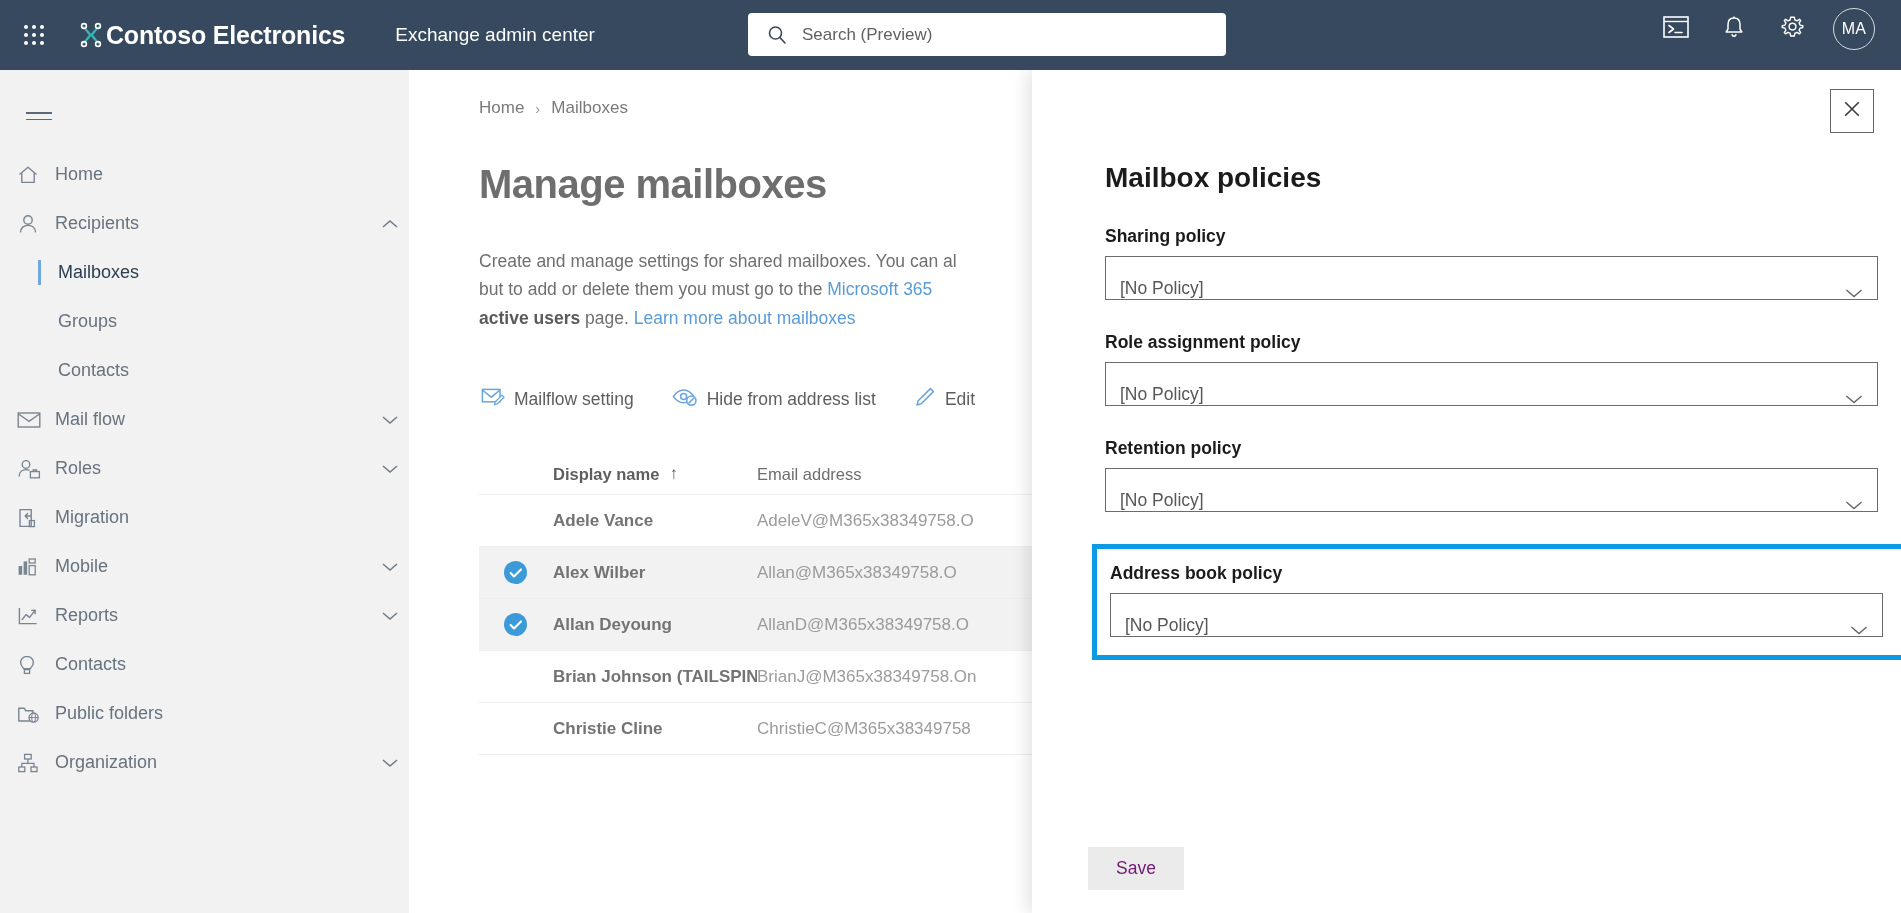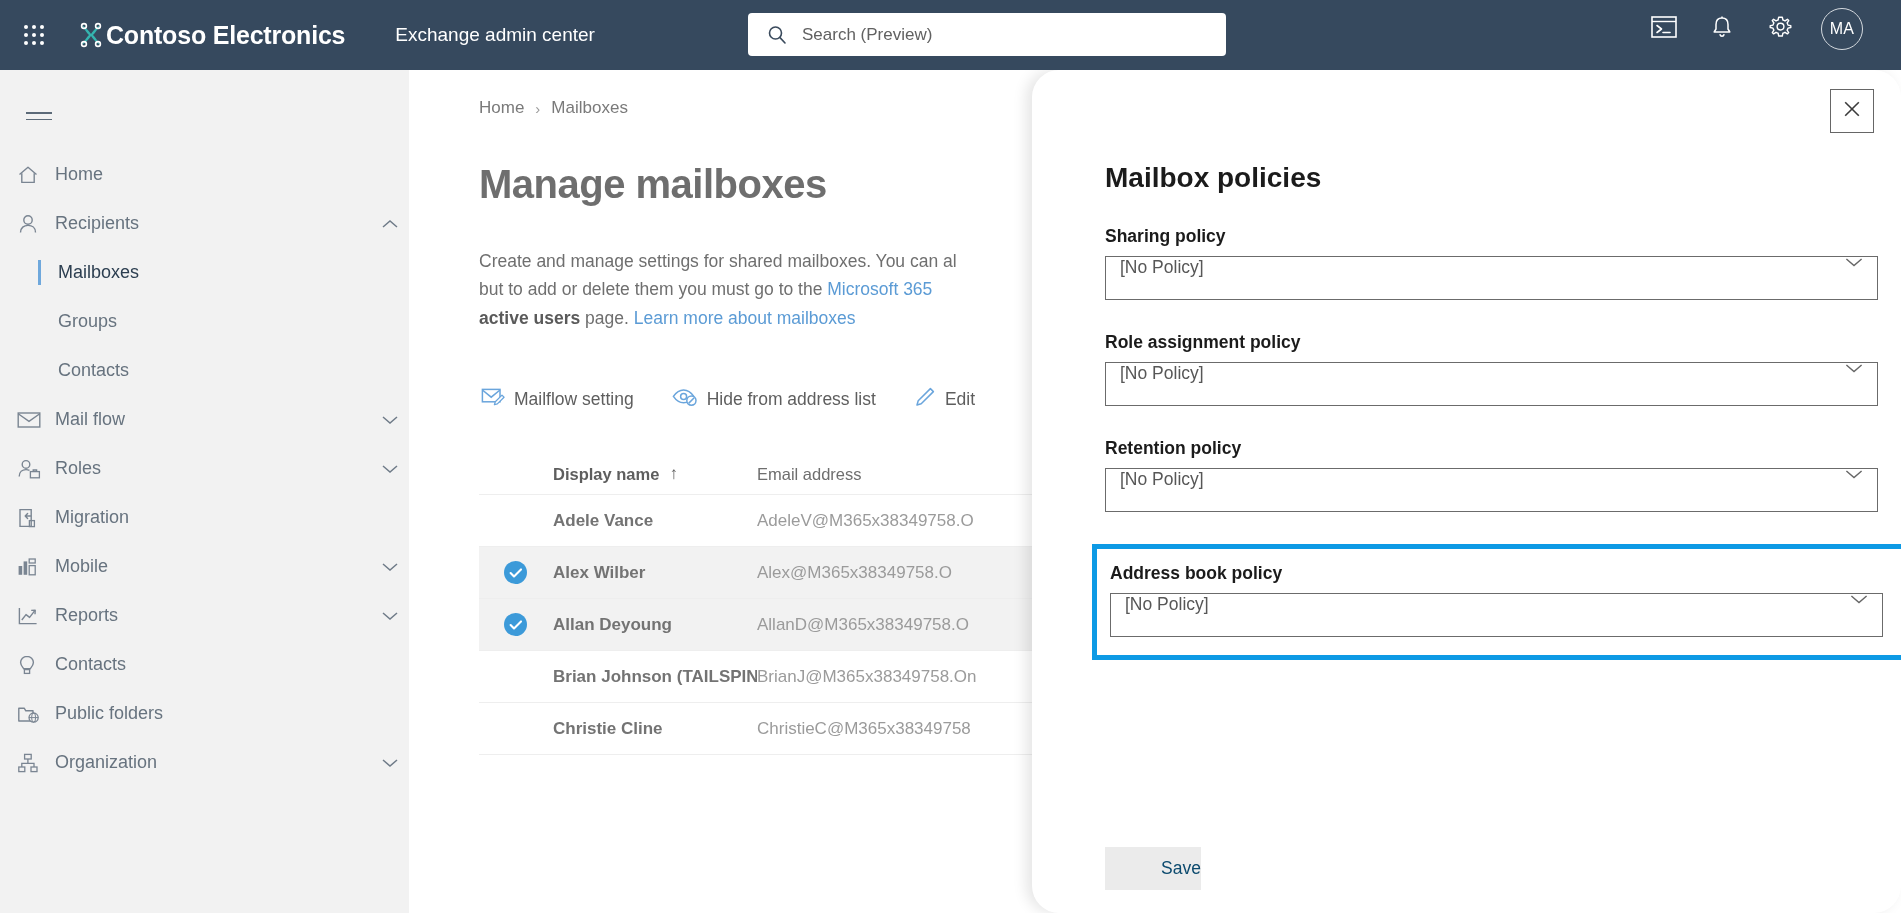--- a/index.html
+++ b/index.html
@@ -52,21 +52,21 @@
   }
   .search-icon { margin-left: 18px; margin-right: 14px; flex: none; display: flex; }
   .search-input {
     border: none; outline: none; background: transparent;
     font-family: "Liberation Sans", sans-serif;
     font-size: 17px; color: #000000; width: 100%; height: 41px;
   }
   .search-input::placeholder { color: #616161; }
 
   .suite-actions {
-    position: absolute; right: 16px; top: 0; height: 58px;
+    position: absolute; right: 4px; top: 0; height: 58px;
     display: flex; align-items: center; gap: 0;
   }
   .suite-btn {
     width: 58px; height: 70px;
     display: flex; align-items: center; justify-content: center;
     cursor: pointer;
   }
   .avatar {
     width: 42px; height: 42px; border-radius: 50%;
     border: 1.5px solid #d4d9de;
@@ -177,61 +177,59 @@
     margin-left: 25px;
   }
 
   
   .panel {
     position: absolute; top: 70px; right: 0;
     width: 869px; height: 843px;
     background: #ffffff;
     box-shadow: -6px 0 14px rgba(0,0,0,0.10);
     z-index: 30;
-    border-radius: 27px;
   }
   .panel-close {
     position: absolute; top: 19px; right: 27px;
     width: 44px; height: 44px;
     border: 1px solid #666666; background: #ffffff;
     display: flex; align-items: center; justify-content: center;
     cursor: pointer;
   }
   .panel-title {
     margin: 92px 0 0 73px;
     font-size: 28px; font-weight: bold; color: #1b1b1b;
   }
   .field { margin: 32px 0 0 73px; width: 773px; }
   .field-label {
     font-size: 17.5px; font-weight: bold; color: #1b1b1b;
     margin-bottom: 9px;
   }
   .combo {
     width: 773px; height: 44px;
     border: 1px solid #6b6b6b; background: #ffffff;
-    display: flex; align-items: flex-start;
+    display: flex; align-items: flex-end;
     padding: 0 14px; cursor: pointer;
   }
   .combo-val { flex: 1; font-size: 17.5px; color: #575757; }
   .combo-chev { flex: none; display: flex; align-items: center; }
 
   .field.highlight {
     margin-left: 60px; padding: 14px 13px 18px 13px;
     width: 881px;
     border: 5px solid #0d9ae5;
   }
 
   .save-btn {
-    position: absolute; left: 73px; top: 777px;
+    position: absolute; left: 56px; top: 777px;
     width: 96px; height: 43px;
     background: #ebebeb; border: none;
-    color: #0c4a6e; font-size: 17.5px;
+    color: #701a75; font-size: 17.5px;
     font-family: "Liberation Sans", sans-serif;
     cursor: default;
-    text-align: right;
   }
 </style>
 </head>
 <body>
 
 <div id="app">
 
   <div class="suitebar">
 
     <div class="waffle">
@@ -538,21 +536,21 @@
 
     <div class="grid-row selected">
       <div class="col-check">
         <span class="check-circle">
           <svg width="14" height="12" viewBox="0 0 14 12">
               <path d="M1.6 6 L5 9.4 L12 2.4" fill="none" stroke="#ffffff" stroke-width="2.1" stroke-linecap="round" stroke-linejoin="round"></path>
             </svg>
         </span>
       </div>
       <div class="cell-name">Alex Wilber</div>
-      <div class="cell-email">Alex@M365x38349758.O</div>
+      <div class="cell-email">Allan@M365x38349758.O</div>
     </div>
 
     <div class="grid-row selected">
       <div class="col-check">
         <span class="check-circle">
           <svg width="14" height="12" viewBox="0 0 14 12">
               <path d="M1.6 6 L5 9.4 L12 2.4" fill="none" stroke="#ffffff" stroke-width="2.1" stroke-linecap="round" stroke-linejoin="round"></path>
             </svg>
         </span>
       </div>

